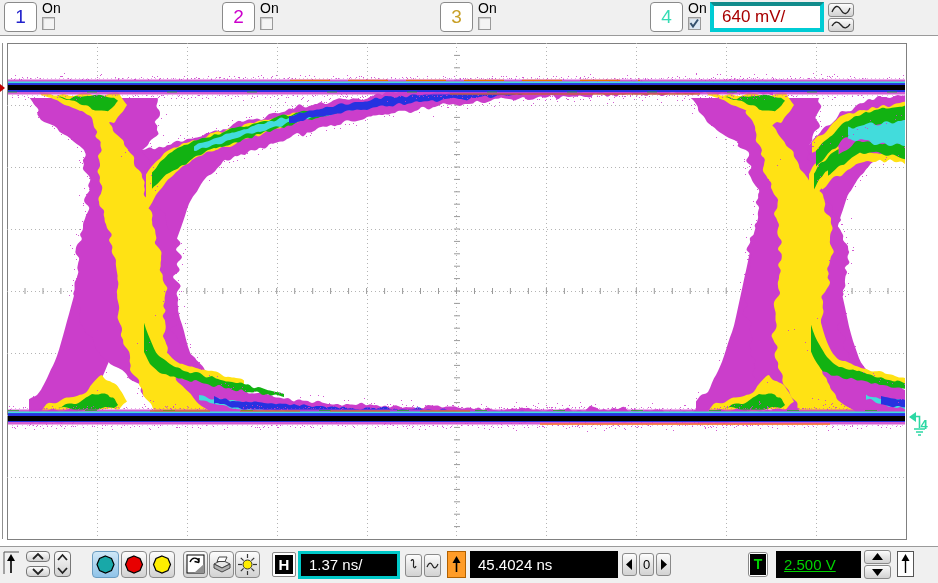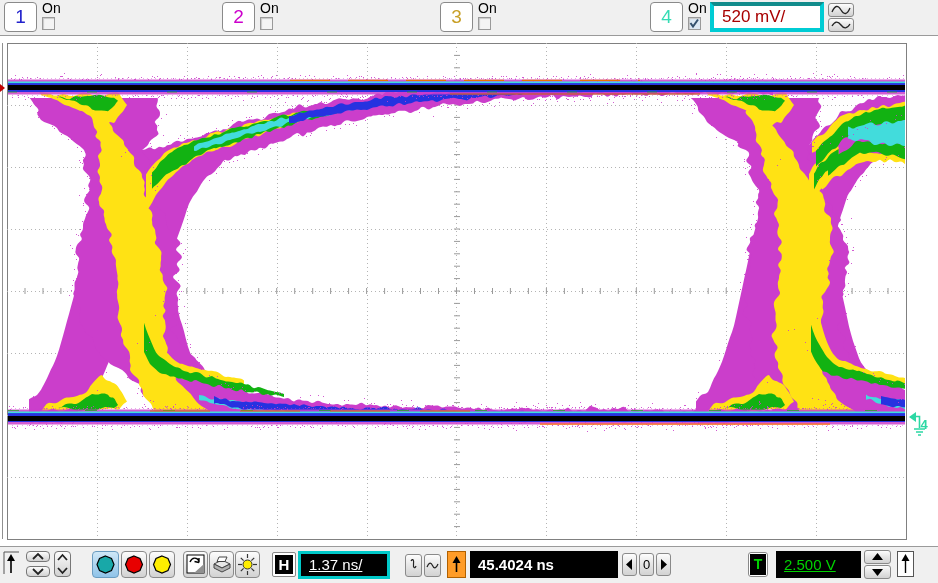--- a/index.html
+++ b/index.html
@@ -202,21 +202,21 @@
 <div class="onlbl" style="left:478px;">On</div>
 <div class="cb" style="left:478px;"></div>
 <div class="chan" style="left:650px;color:#35dcb4;">4</div>
 <div class="onlbl" style="left:688px;">On</div>
 <div class="cb" style="left:688px;background:#dce8f4;">
       <svg width="11" height="11">
         <path d="M1.5,5 L4,8.5 L9,1.5" fill="none" stroke="#33506e" stroke-width="2"></path>
       </svg>
     </div>
 <div class="abs" style="left:710px;top:2px;width:114px;height:30px;background:#fff;border:4px solid #00ccd4;border-top-color:#118b8b;">
- <span style="position:absolute;left:8px;top:1px;font-size:17px;color:#a80000;">520 mV/</span>
+ <span style="position:absolute;left:8px;top:1px;font-size:17px;color:#a80000;">640 mV/</span>
 </div>
 <div class="btn3d abs" style="left:828px;top:3px;width:26px;height:14px;">
  <svg width="24" height="12">
         <path d="M3,8 C6,1 9,1 12,6 C15,11 18,11 21,4" fill="none" stroke="#222" stroke-width="1.3"></path>
       </svg>
 </div>
 <div class="btn3d abs" style="left:828px;top:18px;width:26px;height:14px;">
  <svg width="24" height="12">
         <path d="M3,7 C6,2 9,2 12,6 C15,10 18,10 21,5" fill="none" stroke="#222" stroke-width="1.3"></path>
       </svg>
@@ -288,38 +288,38 @@
           <line x1="15.4" y1="16.4" x2="18.2" y2="19.2"></line>
           <line x1="4.8" y1="19.2" x2="7.6" y2="16.4"></line>
           <line x1="15.4" y1="8.6" x2="18.2" y2="5.8"></line>
         </g>
         <circle cx="11.5" cy="12.5" r="4.5" fill="#ffee00" stroke="#333"></circle>
       </svg>
 </div>
 <div class="abs" style="left:272px;top:5px;width:24px;height:25px;background:#fff;border:1px solid #888;border-radius:2px;">
       <div class="abs" style="left:2px;top:2px;width:18px;height:19px;background:#000;color:#fff;font-weight:bold;font-size:15px;text-align:center;line-height:19px;">H</div>
     </div>
-<div class="blackbox" style="left:298px;top:4px;width:92px;height:28px;border:3px solid #00c8c8;line-height:22px;text-decoration:underline;">1.37 ns/</div>
+<div class="blackbox" style="left:298px;top:4px;width:102px;height:28px;border:3px solid #00c8c8;line-height:22px;">1.37 ns/</div>
 <div class="btn3d abs" style="left:405px;top:7px;width:17px;height:23px;">
  <svg width="15" height="21">
         <path d="M5,6 C7,3 8,5 7.5,9 C7,13 9,14 10,11" fill="none" stroke="#222" stroke-width="1.2"></path>
       </svg>
 </div>
 <div class="btn3d abs" style="left:424px;top:7px;width:17px;height:23px;">
  <svg width="15" height="21">
         <path d="M2,12 C4,7 6,7 7.5,10.5 C9,14 11,14 13,9" fill="none" stroke="#222" stroke-width="1.2"></path>
       </svg>
 </div>
 <div class="abs" style="left:447px;top:4px;width:19px;height:27px;background:#ff9c28;border:1px solid #b06000;">
  <svg width="17" height="25">
         <path d="M8.5,20 L8.5,8" fill="none" stroke="#000" stroke-width="1.6"></path>
         <path d="M8.5,4 L4.5,11 L12.5,11 Z" fill="#000"></path>
       </svg>
 </div>
-<div class="blackbox" style="left:470px;top:4px;width:148px;height:27px;font-weight:bold;">45.4024 ns</div>
+<div class="blackbox" style="left:470px;top:4px;width:148px;height:27px;">45.4024 ns</div>
 <div class="btn3d abs" style="left:622px;top:6px;width:15px;height:23px;">
  <svg width="13" height="21">
         <polygon points="9,5 9,16 3,10.5" fill="#000"></polygon>
       </svg>
 </div>
 <div class="btn3d abs" style="left:639px;top:6px;width:15px;height:23px;text-align:center;font-size:13px;line-height:21px;color:#000;">0</div>
 <div class="btn3d abs" style="left:656px;top:6px;width:15px;height:23px;">
  <svg width="13" height="21">
         <polygon points="4,5 4,16 10,10.5" fill="#000"></polygon>
       </svg>

